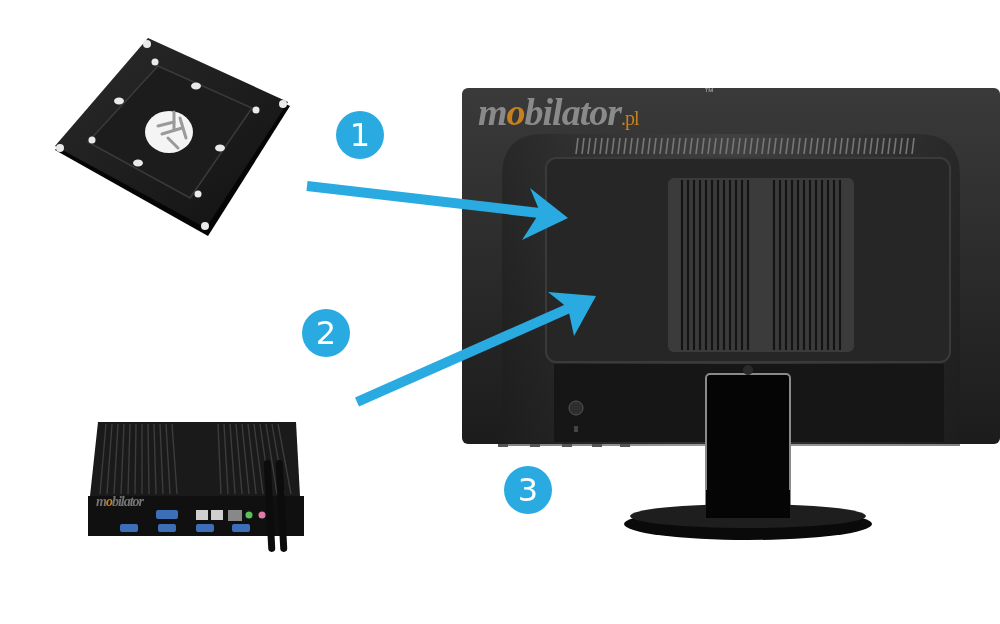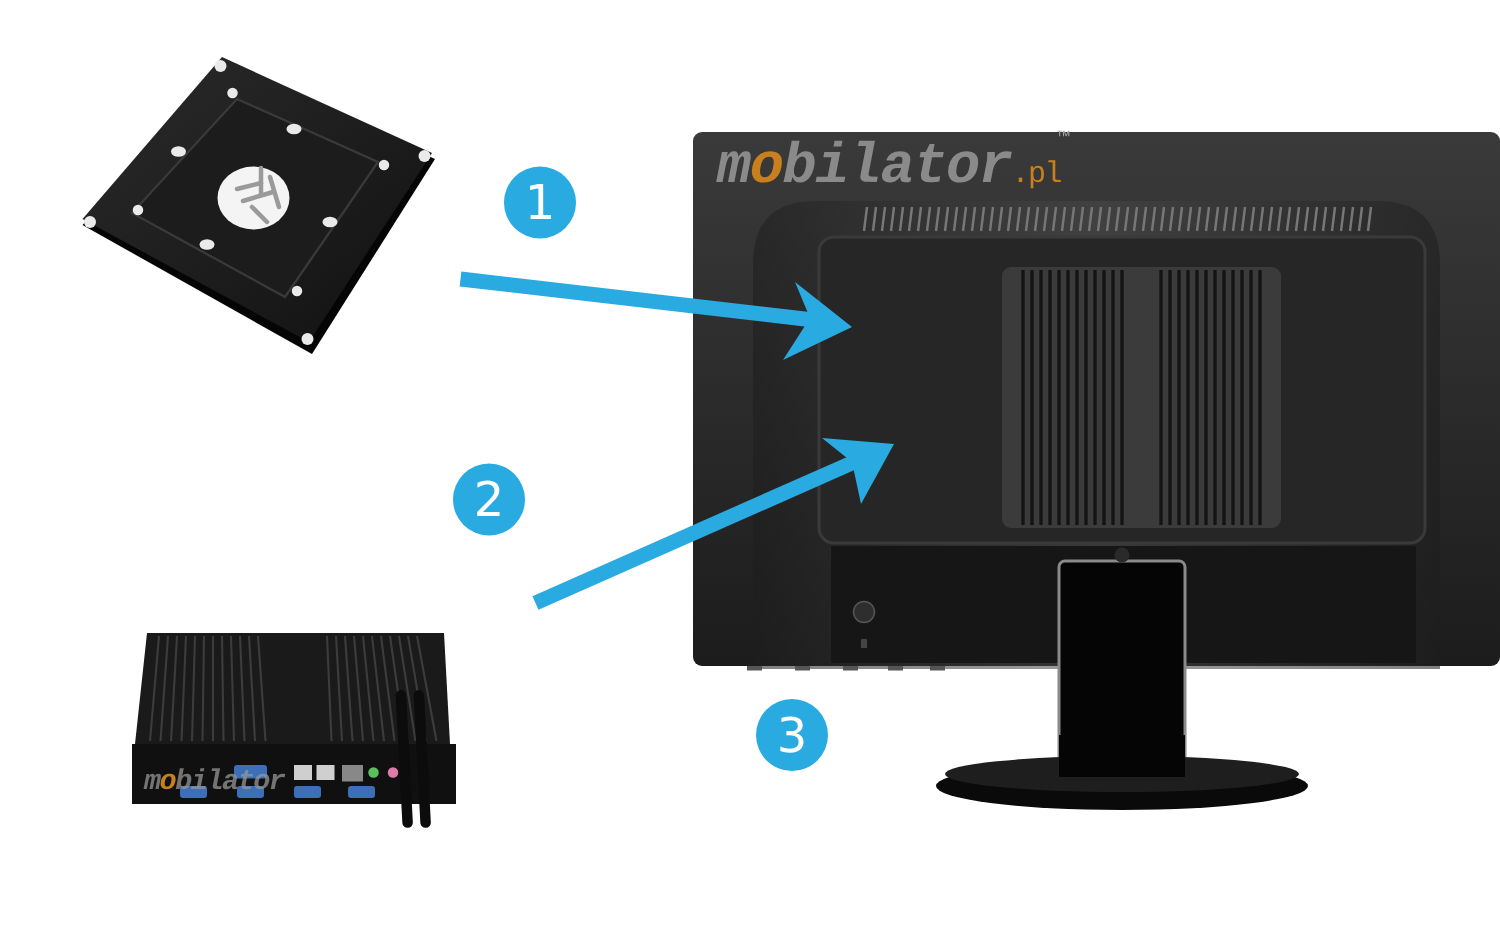--- a/index.html
+++ b/index.html
@@ -1,20 +1,20 @@
 <!DOCTYPE html>
 <html><head>
 <meta charset="utf-8">
 <style>
   html, body { margin: 0; padding: 0; background: #ffffff; }
   body { width: 1000px; height: 624px; position: relative; overflow: hidden; font-family: "Liberation Sans", sans-serif; }
   .abs { position: absolute; }
   svg { display: block; }
   .badge { position: absolute; width: 48px; height: 48px; border-radius: 50%; display: flex; align-items: center; justify-content: center; color: #ffffff; font-family: "DejaVu Sans", sans-serif; font-size: 32px; font-weight: normal; line-height: 1; }
-  .wm { position: absolute; font-family: Liberation Mono, monospace; font-weight: bold; font-style: italic; letter-spacing: -1px; }
+  .wm { position: absolute; font-family: Liberation Serif, serif; font-weight: bold; font-style: italic; letter-spacing: -1px; }
 </style>
 </head>
 <body>
 
 <div class="abs" style="left:40px;top:30px;width:260px;height:210px;">
   <svg width="260" height="210" viewBox="0 0 260 210">
     <defs>
       <linearGradient id="plateG" x1="0" y1="0" x2="1" y2="1">
         <stop offset="0" stop-color="#2b2b2b"></stop>
         <stop offset="1" stop-color="#111"></stop>
@@ -93,21 +93,21 @@
     <g fill="#3d6fb8">
       <rect x="34" y="110" width="18" height="8" rx="2"></rect>
       <rect x="72" y="110" width="18" height="8" rx="2"></rect>
       <rect x="110" y="110" width="18" height="8" rx="2"></rect>
       <rect x="146" y="110" width="18" height="8" rx="2"></rect>
     </g>
 
     <rect x="180" y="46" width="7" height="92" rx="3.5" fill="#0c0c0c" transform="rotate(-3 183 92)"></rect>
     <rect x="192" y="46" width="7" height="92" rx="3.5" fill="#0c0c0c" transform="rotate(-3 195 92)"></rect>
   </svg>
-  <div class="wm" style="left:10px;top:96px;font-size:19px;color:rgba(150,150,150,0.75);">
+  <div class="wm" style="left:10px;top:80px;font-size:14px;color:rgba(150,150,150,0.75);">
     <span>m</span><span style="color:#c8801e;">o</span><span>bilator</span>
   </div>
 </div>
 
 <div class="abs" style="left:462px;top:86px;width:538px;height:460px;">
   <svg width="538" height="460" viewBox="0 0 538 460">
     <defs>
       <linearGradient id="bezel" x1="0" y1="0" x2="0" y2="1">
         <stop offset="0" stop-color="#3a3a3a"></stop>
         <stop offset="1" stop-color="#1c1c1c"></stop>

